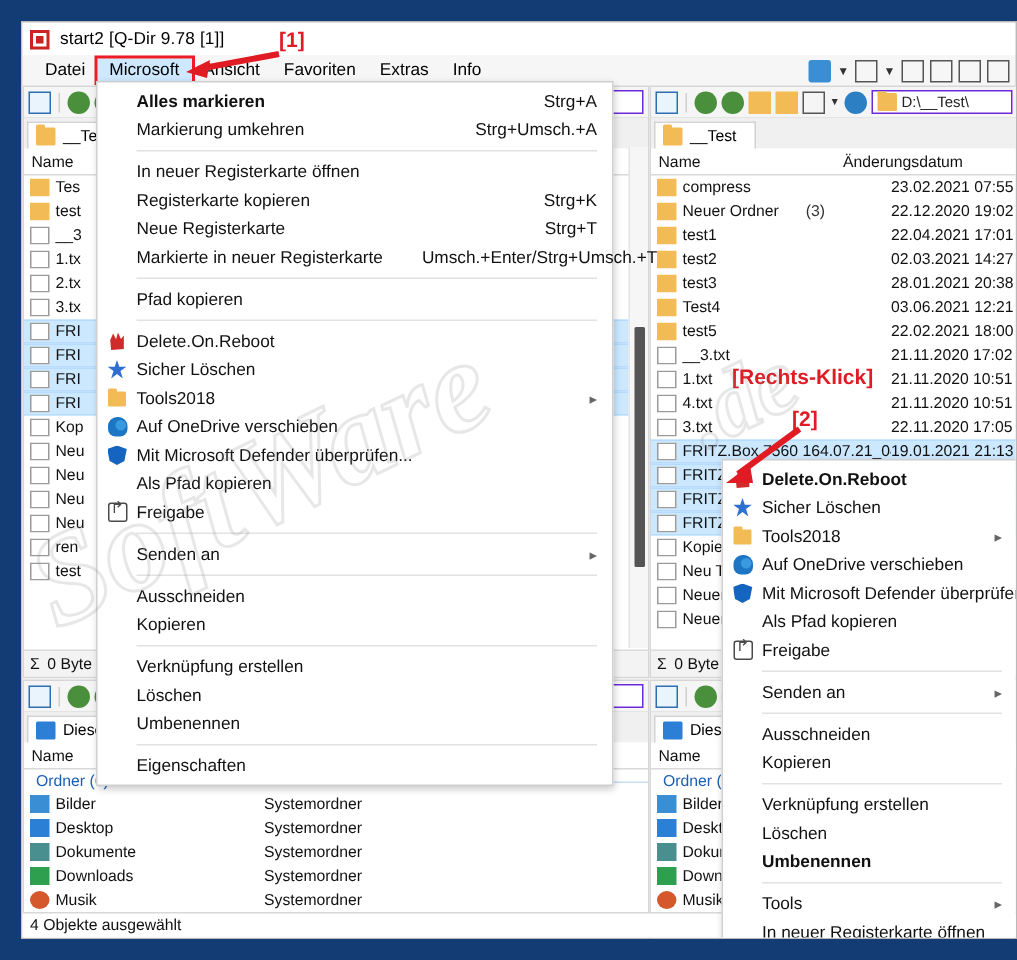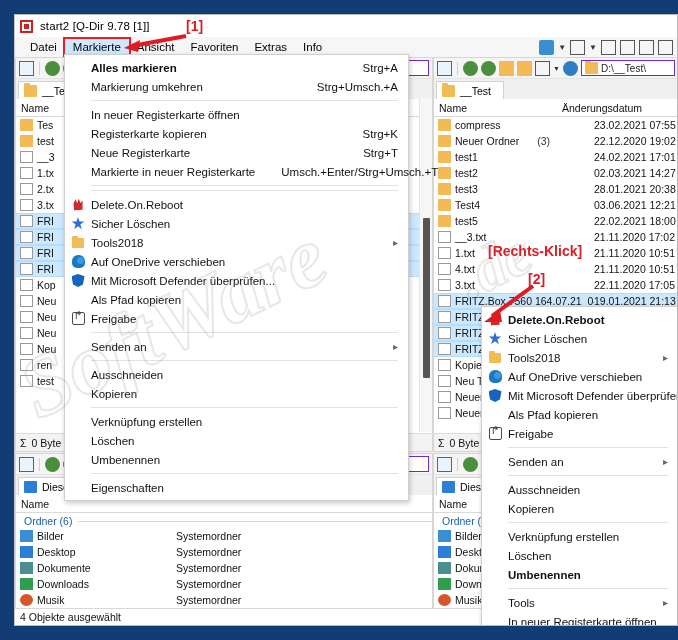--- a/index.html
+++ b/index.html
@@ -206,21 +206,21 @@
 
 <div id="app-window">
 
   <div id="titlebar">
     <span id="app-icon"></span>
     <span id="title-text">start2  [Q-Dir 9.78 [1]]</span>
   </div>
 
   <div id="menubar">
     <div class="menu-item">Datei</div>
-    <div class="menu-item selected">Markierte</div>
+    <div class="menu-item selected">Microsoft</div>
     <div class="menu-item">Ansicht</div>
     <div class="menu-item">Favoriten</div>
     <div class="menu-item">Extras</div>
     <div class="menu-item">Info</div>
 
     <div style="margin-left:auto;display:flex;align-items:center;gap:4px;padding-right:4px;">
       <span class="tb-ico" style="background:#3a8fd4;border-radius:2px;"></span>
       <span style="font-size:8px;color:#333;">▼</span>
       <span class="tb-ico" style="border:1px solid #555;"></span>
       <span style="font-size:8px;color:#333;">▼</span>
@@ -517,21 +517,21 @@
                 <span>Neuer Ordner</span>
                 <span style="margin-left:14px;color:#333;">(3)</span>
               </span>
               <span class="fdate">22.12.2020 19:02</span>
             </div>
             <div class="frow">
               <span class="fname">
                 <span class="ico" style="background:#f3bb56;"></span>
                 <span>test1</span>
               </span>
-              <span class="fdate">24.02.2021 17:01</span>
+              <span class="fdate">22.04.2021 17:01</span>
             </div>
             <div class="frow">
               <span class="fname">
                 <span class="ico" style="background:#f3bb56;"></span>
                 <span>test2</span>
               </span>
               <span class="fdate">02.03.2021 14:27</span>
             </div>
             <div class="frow">
               <span class="fname">
@@ -744,20 +744,26 @@
         <span class="mi-accel">Strg+T</span>
       </div>
       <div class="mi">
         <span class="mi-ico">
           <span class="g"></span>
         </span>
         <span class="mi-label" style="">Markierte in neuer Registerkarte</span>
         <span class="mi-accel">Umsch.+Enter/Strg+Umsch.+T</span>
       </div>
       <div class="ctxsep"></div>
+      <div class="mi">
+        <span class="mi-ico">
+          <span class="g"></span>
+        </span>
+        <span class="mi-label" style="">Pfad kopieren</span>
+      </div>
       <div class="ctxsep"></div>
       <div class="mi">
         <span class="mi-ico">
           <span class="g g-hand"></span>
         </span>
         <span class="mi-label" style="">Delete.On.Reboot</span>
       </div>
       <div class="mi">
         <span class="mi-ico">
           <span class="g g-star"></span>

